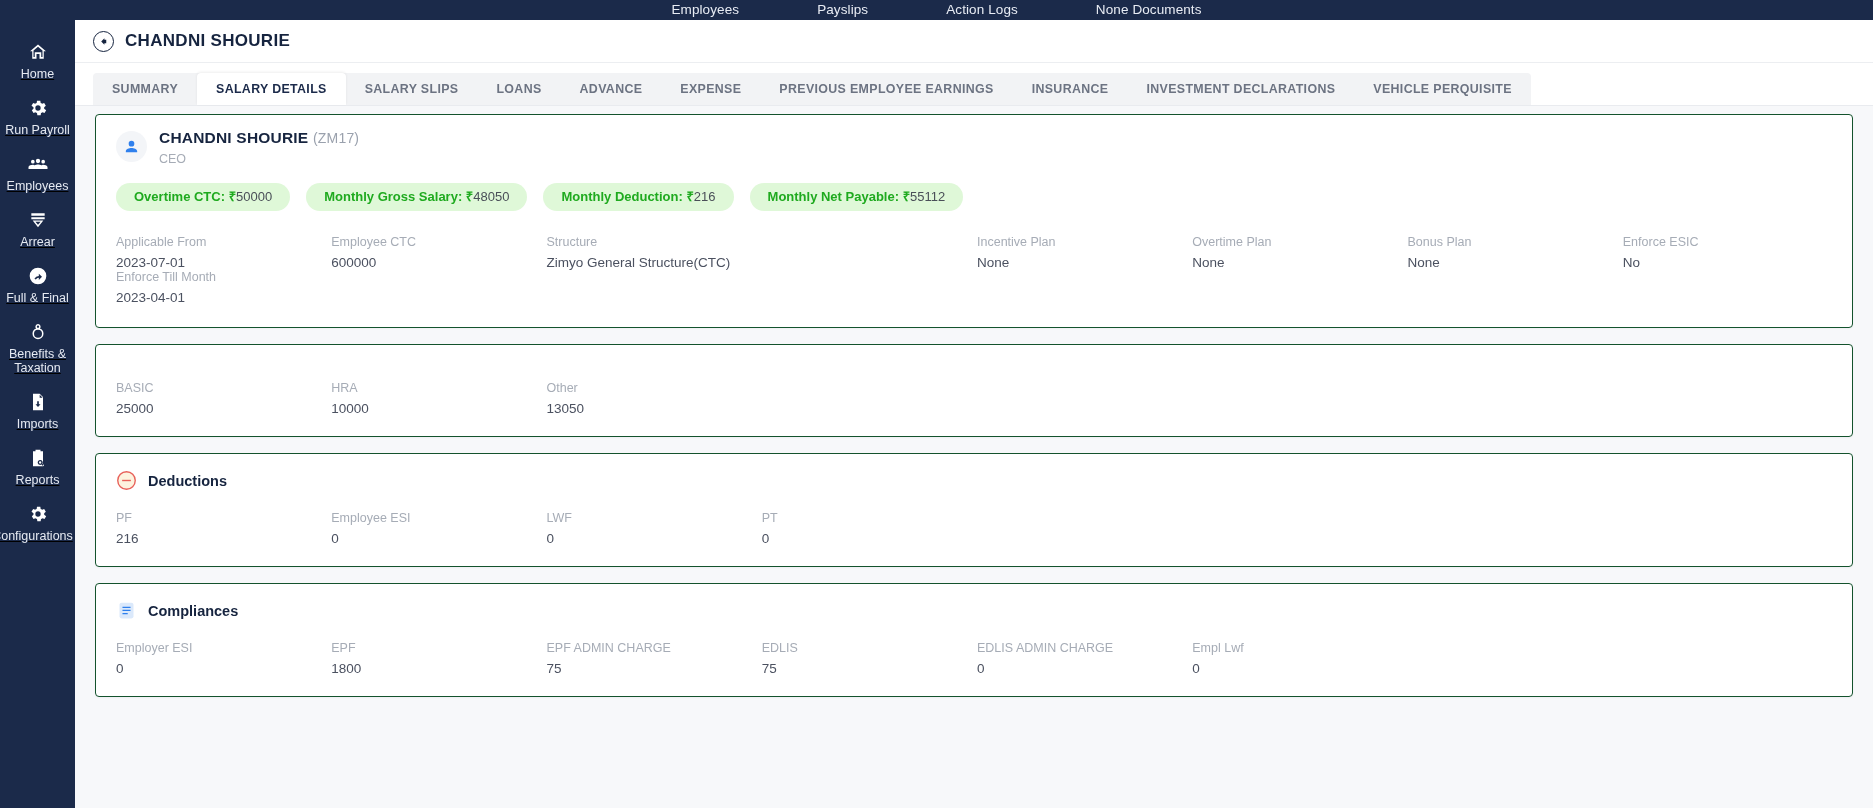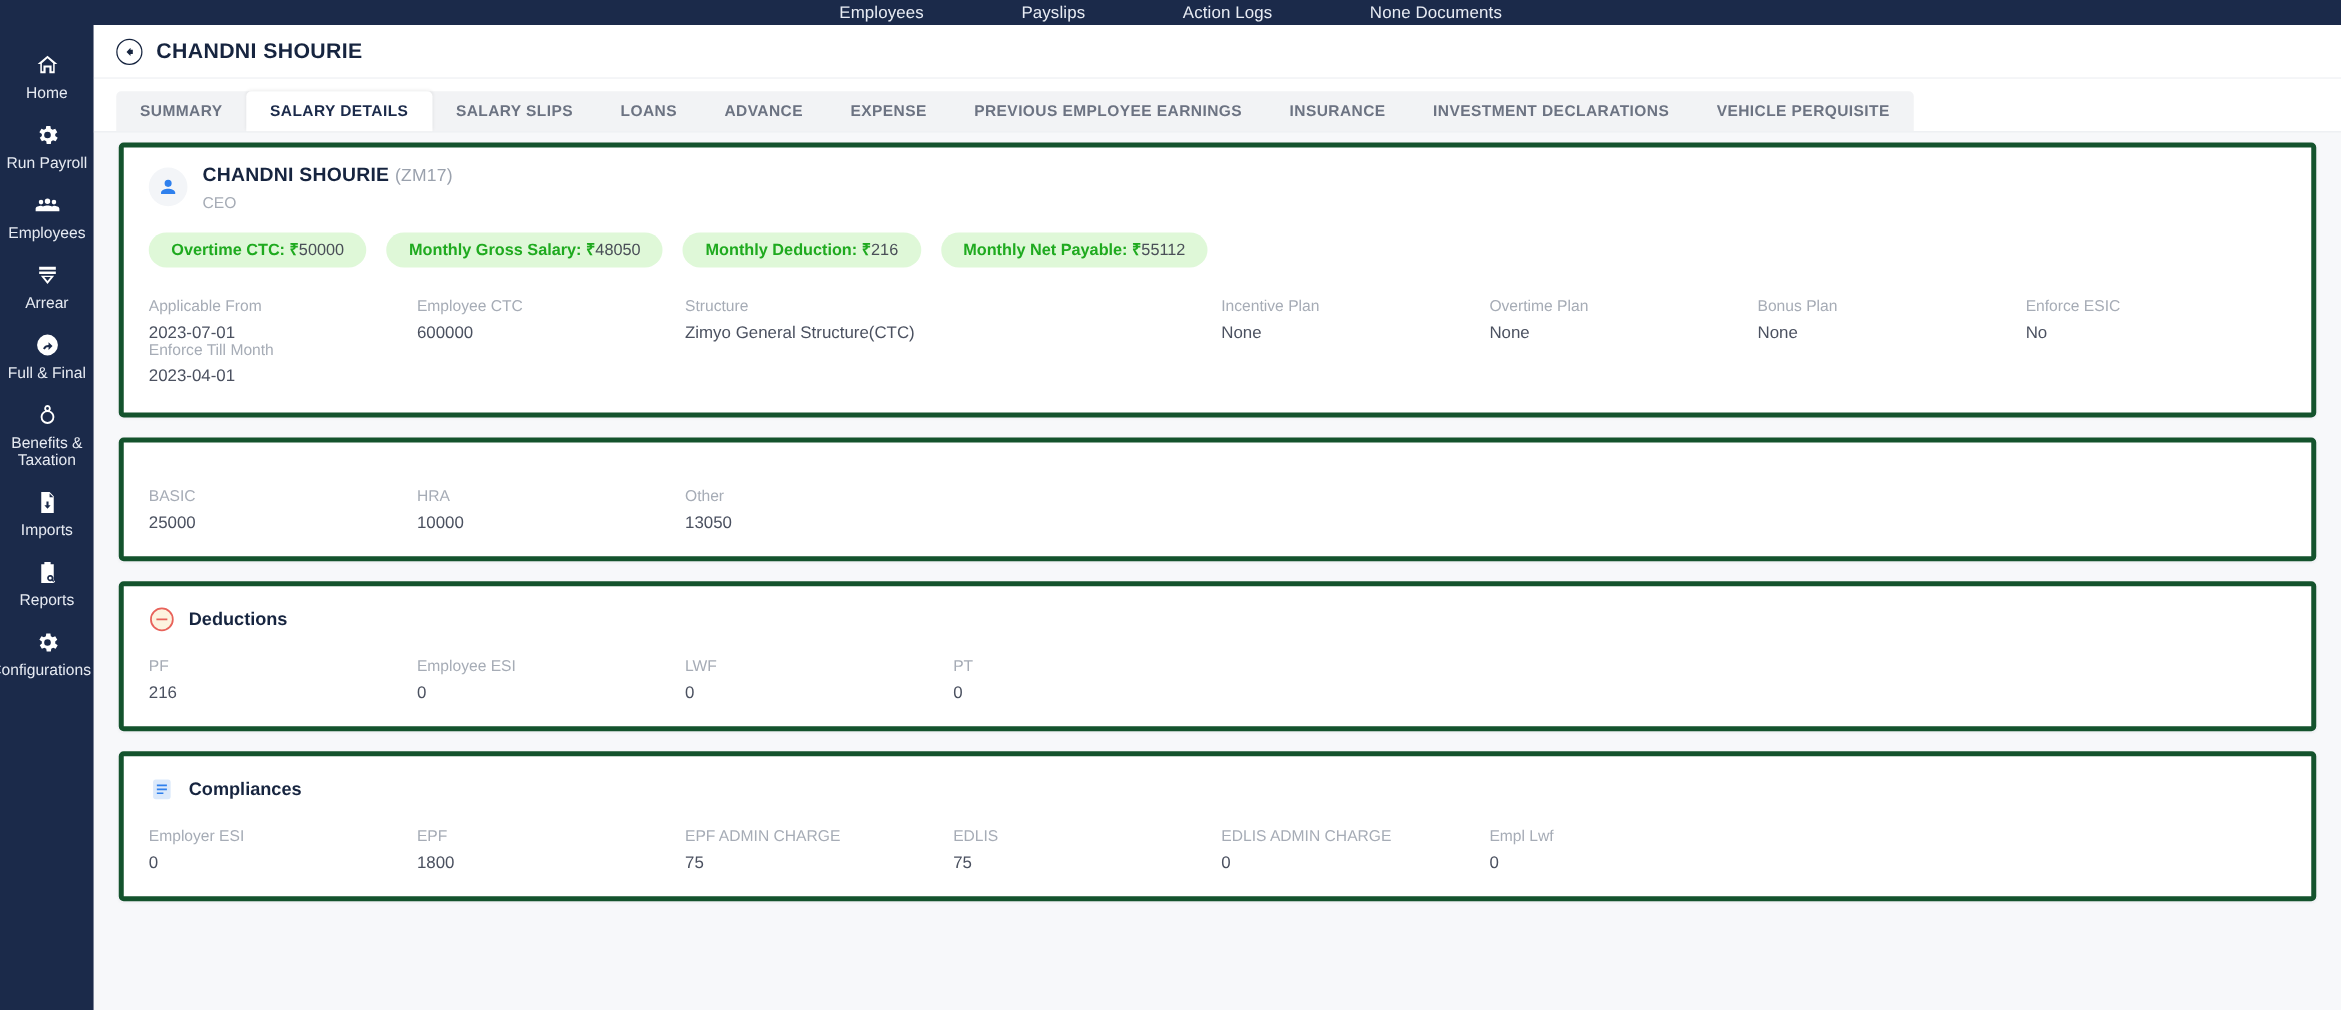--- a/index.html
+++ b/index.html
@@ -38,20 +38,21 @@
   .sidebar {
     width: 75px;
     flex: none;
     background: #1b2a4a;
     padding-top: 14px;
     display: flex;
     flex-direction: column;
     align-items: center;
     gap: 0;
     overflow: hidden;
+    text-decoration: underline;
   }
   .side-item {
     width: 75px;
     padding: 7px 0 9px 0;
     display: flex;
     flex-direction: column;
     align-items: center;
     gap: 4px;
     cursor: pointer;
     color: #dfe5ee;
@@ -140,21 +141,21 @@
   }
 
   
   .content {
     flex: 1 1 auto;
     overflow-y: auto;
     padding: 8px 20px 20px 20px;
   }
   .card {
     background: #ffffff;
-    border: 4px solid #14532d;
+    border: 1px solid #14532d;
     border-radius: 4px;
     box-shadow: 0 1px 2px rgba(16,24,40,.04);
     margin-bottom: 16px;
   }
 
   
   .emp-card { padding: 14px 20px 22px 20px; }
   .emp-top { display: flex; align-items: flex-start; gap: 12px; }
   .avatar {
     width: 31px; height: 31px;

